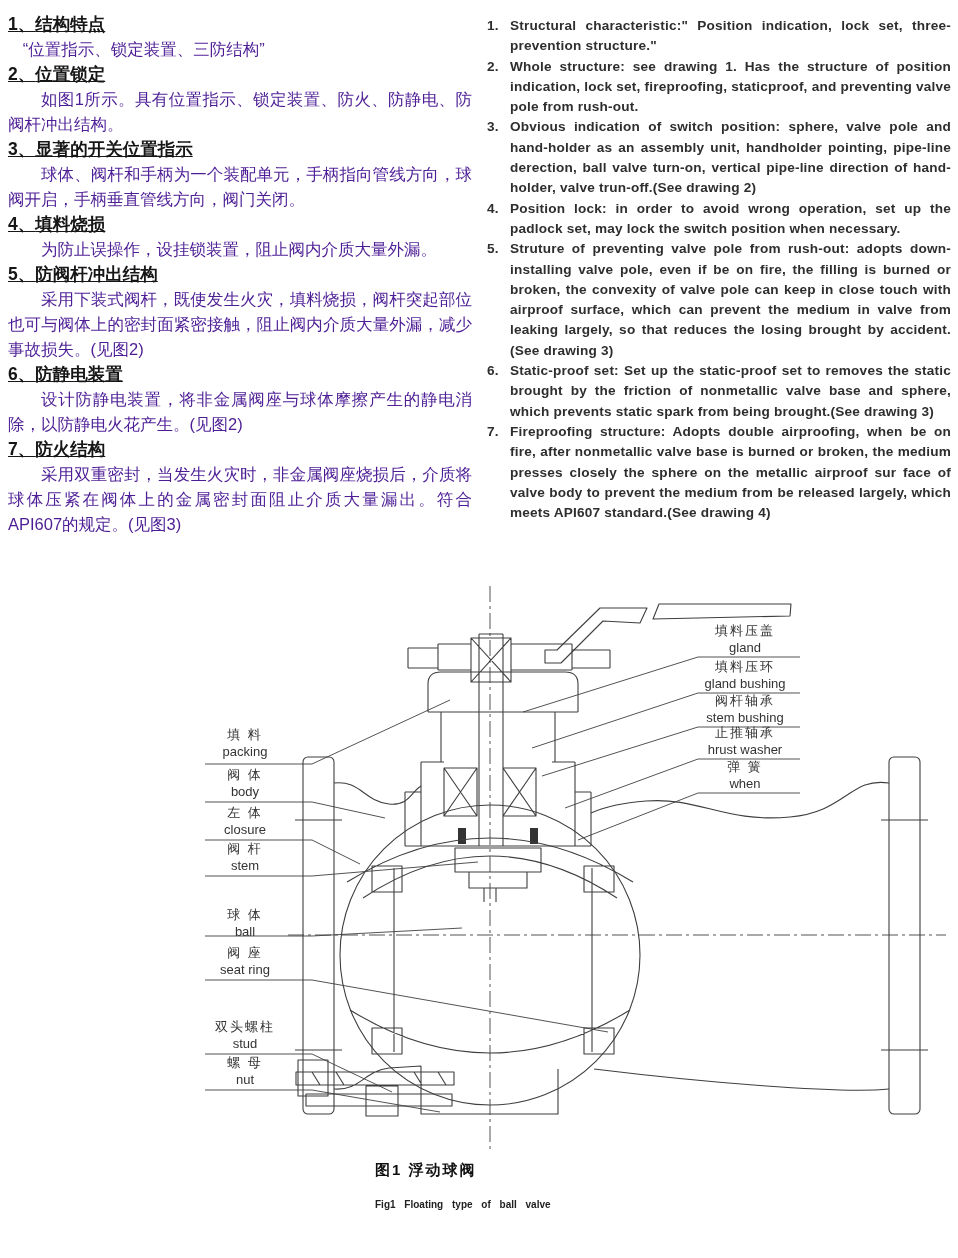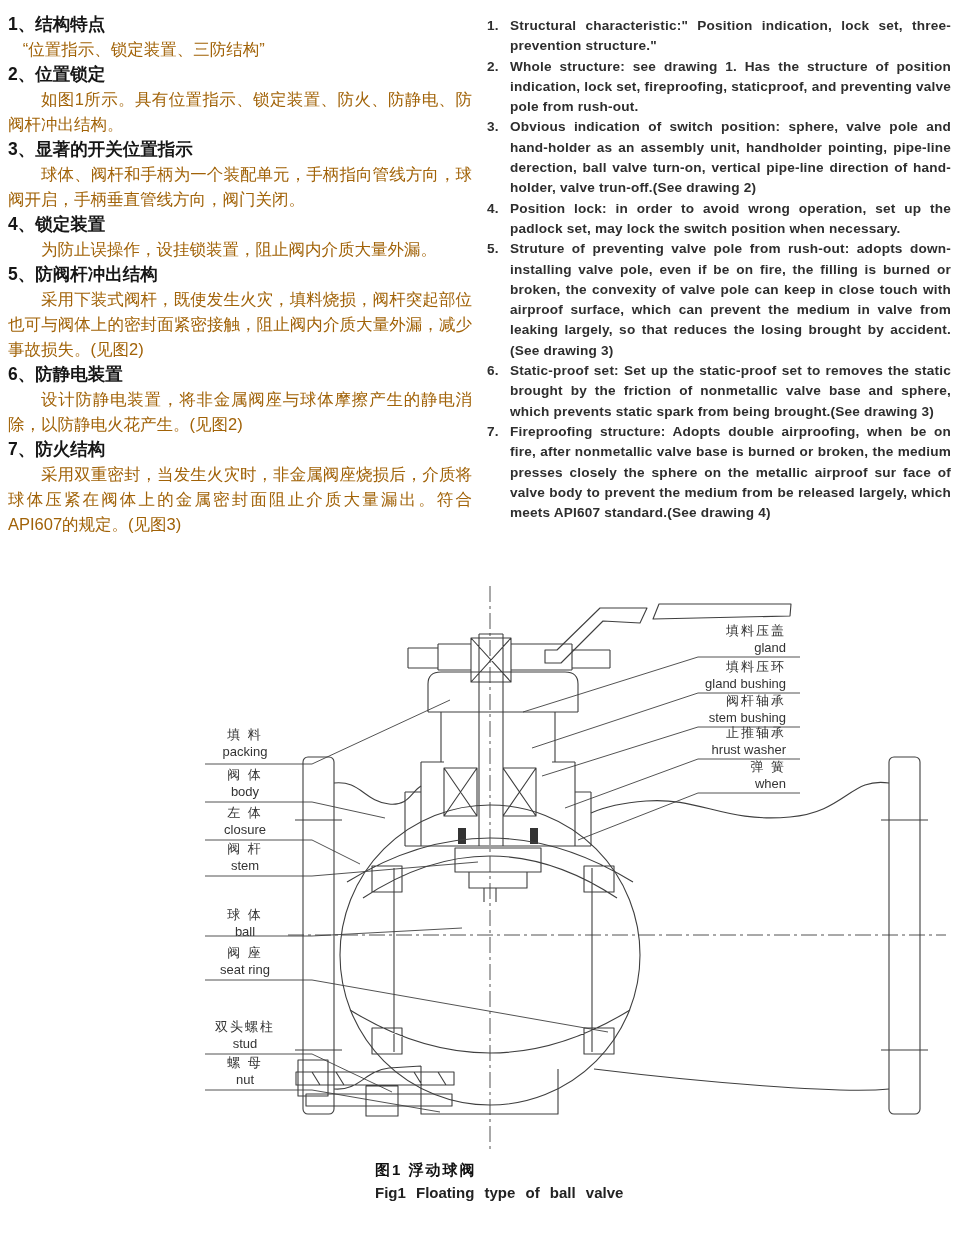--- a/index.html
+++ b/index.html
@@ -2,52 +2,52 @@
 <html><head>
 <meta charset="utf-8">
 <style>
   html,body{margin:0;padding:0;}
   body{
     width:958px;height:1258px;position:relative;background:#ffffff;
     font-family:"Liberation Sans",sans-serif;color:#222;overflow:hidden;
   }
   
   .col-left{position:absolute;left:8px;top:12px;width:464px;}
-  .sec-h{font-weight:bold;font-size:17.5px;line-height:25px;color:#161616;}
-  .sec-b{font-size:16.5px;line-height:25px;text-align:justify;text-indent:2em;color:#a16207;}
+  .sec-h{font-weight:bold;font-size:17.5px;line-height:25px;color:#161616;text-decoration:underline;}
+  .sec-b{font-size:16.5px;line-height:25px;text-align:justify;text-indent:2em;color:#4c1d95;}
   .sec-b.q{text-indent:0.9em;}
   
   .col-right{position:absolute;left:487px;top:16px;width:464px;}
   .eitem{display:flex;font-weight:bold;font-size:13.6px;line-height:20.3px;color:#2e2e2e;letter-spacing:0.2px;}
   .eitem .n{flex:none;width:23px;}
   .eitem .t{flex:1;text-align:justify;}
   
   .diagram{position:absolute;left:0;top:582px;width:958px;height:576px;}
   .diagram svg{position:absolute;left:0;top:0;}
   .dlabel{position:absolute;text-align:center;color:#333;}
   .dlabel .cn{display:block;font-size:13px;line-height:17px;letter-spacing:2px;}
   .dlabel .en{display:block;font-size:13px;line-height:18px;}
   .dl-left{left:185px;width:120px;}
-  .dl-right{left:636px;width:150px;text-align:right;}
+  .dl-right{left:670px;width:150px;}
   
   .caption{position:absolute;left:375px;top:1161px;}
   .cap-cn{font-size:15px;font-weight:bold;color:#101010;letter-spacing:2px;}
-  .cap-en{font-size:15px;font-weight:bold;color:#222;word-spacing:6px;margin-top:4px;}
+  .cap-en{font-size:10px;font-weight:bold;color:#222;word-spacing:6px;margin-top:19px;}
 </style>
 </head>
 <body>
 
 <div class="col-left">
   <div class="sec-h"><span>1、</span><span>结构特点</span></div>
   <div class="sec-b q">“位置指示、锁定装置、三防结构”</div>
   <div class="sec-h"><span>2、</span><span>位置锁定</span></div>
   <div class="sec-b">如图1所示。具有位置指示、锁定装置、防火、防静电、防阀杆冲出结构。</div>
   <div class="sec-h"><span>3、</span><span>显著的开关位置指示</span></div>
   <div class="sec-b">球体、阀杆和手柄为一个装配单元，手柄指向管线方向，球阀开启，手柄垂直管线方向，阀门关闭。</div>
-  <div class="sec-h"><span>4、</span><span>锁定装置</span></div>
+  <div class="sec-h"><span>4、</span><span>填料烧损</span></div>
   <div class="sec-b">为防止误操作，设挂锁装置，阻止阀内介质大量外漏。</div>
   <div class="sec-h"><span>5、</span><span>防阀杆冲出结构</span></div>
   <div class="sec-b">采用下装式阀杆，既使发生火灾，填料烧损，阀杆突起部位也可与阀体上的密封面紧密接触，阻止阀内介质大量外漏，减少事故损失。(见图2)</div>
   <div class="sec-h"><span>6、</span><span>防静电装置</span></div>
   <div class="sec-b">设计防静电装置，将非金属阀座与球体摩擦产生的静电消除，以防静电火花产生。(见图2)</div>
   <div class="sec-h"><span>7、</span><span>防火结构</span></div>
   <div class="sec-b">采用双重密封，当发生火灾时，非金属阀座烧损后，介质将球体压紧在阀体上的金属密封面阻止介质大量漏出。符合API607的规定。(见图3)</div>
 </div>
 
 <div class="col-right">

